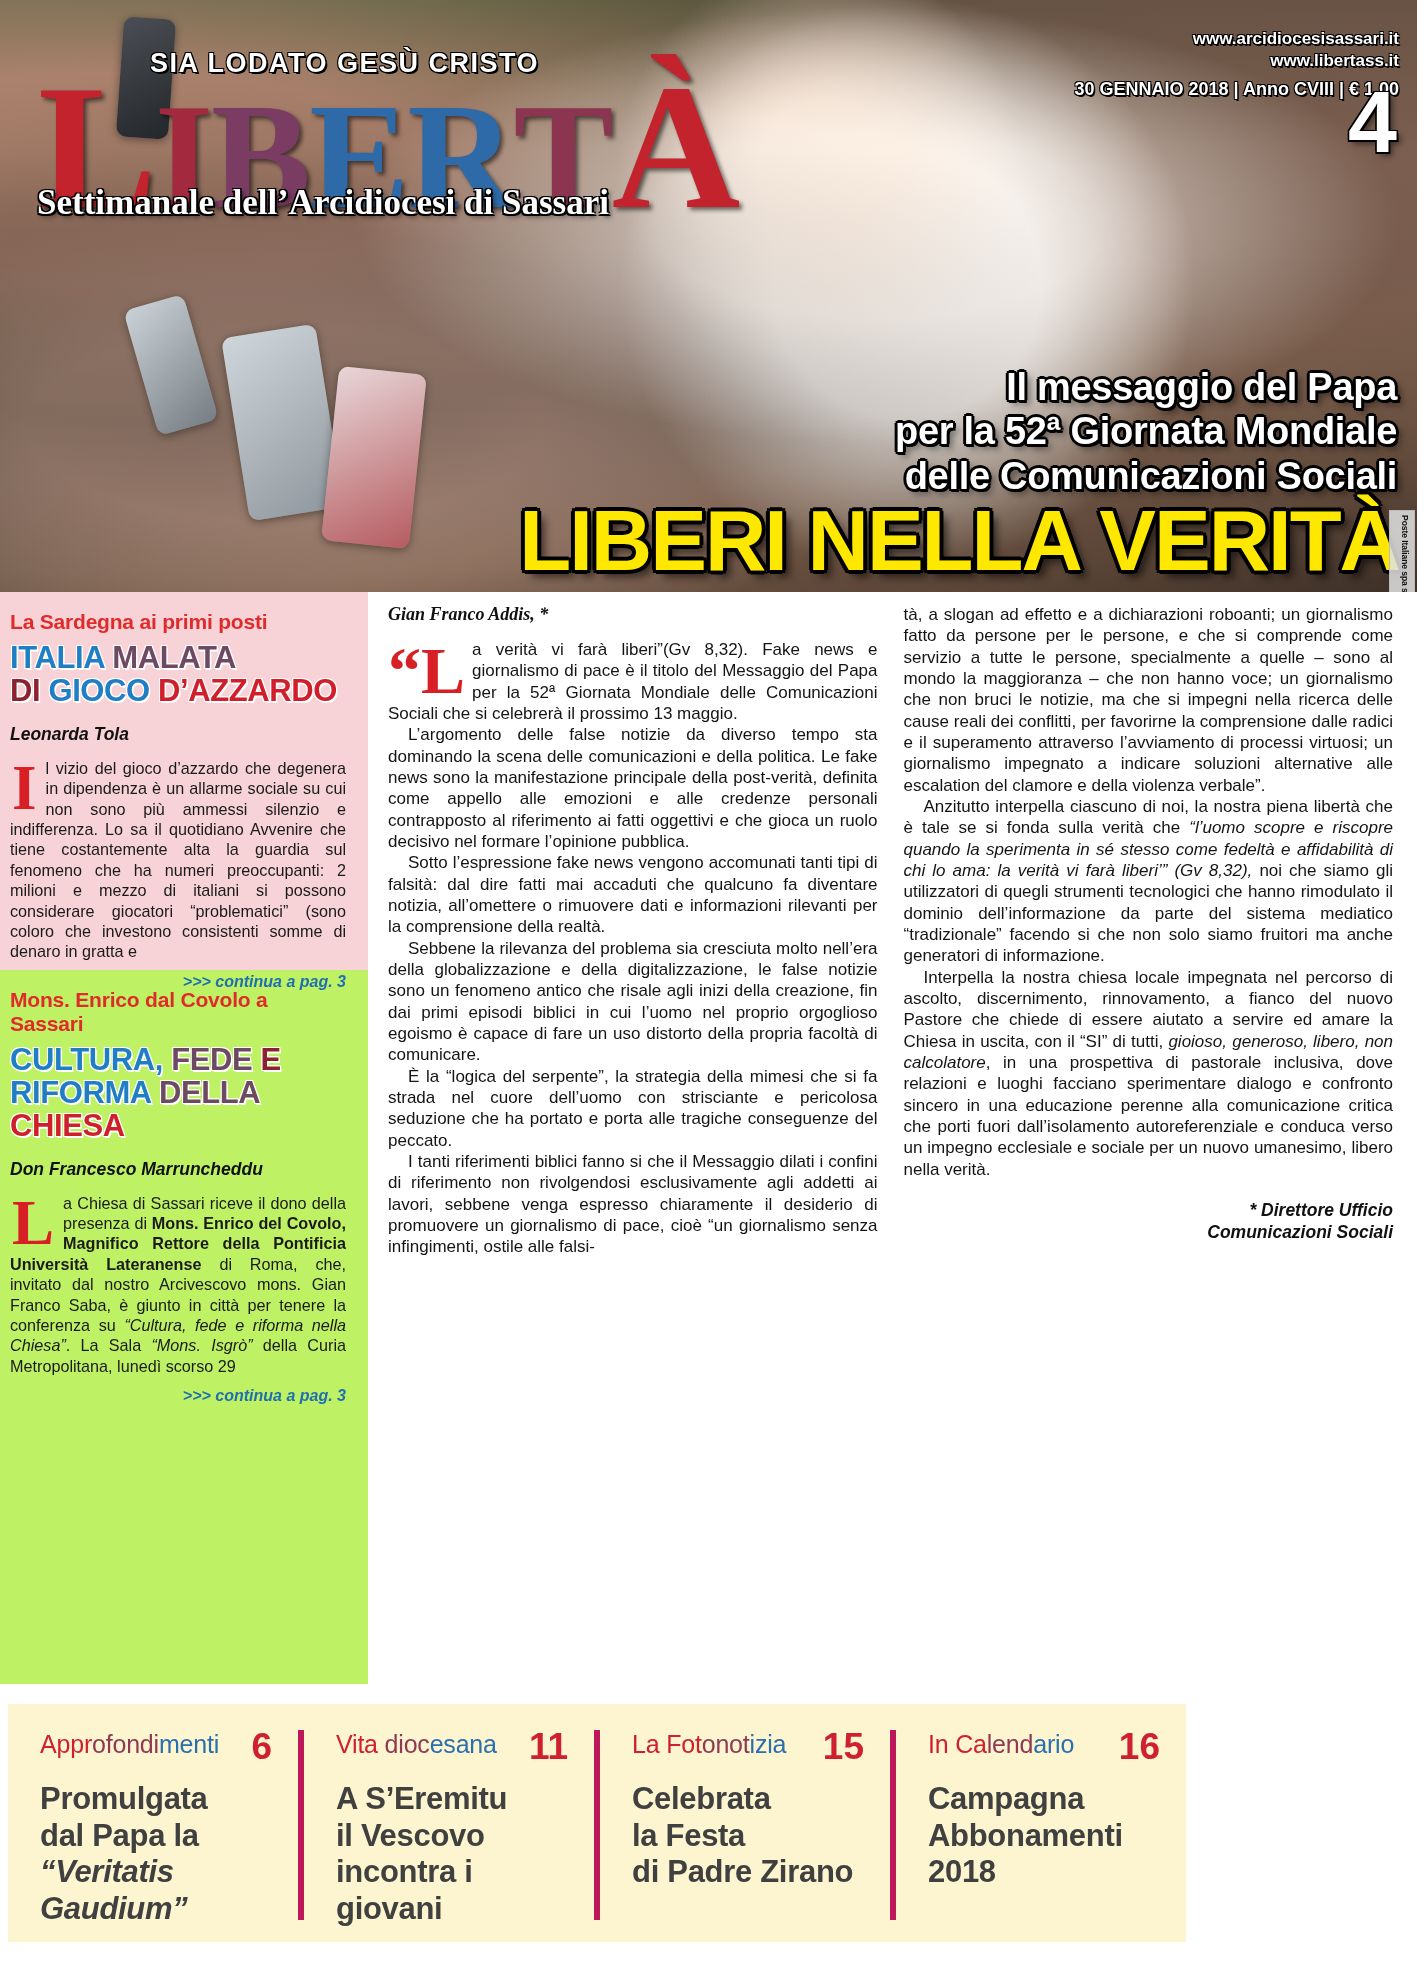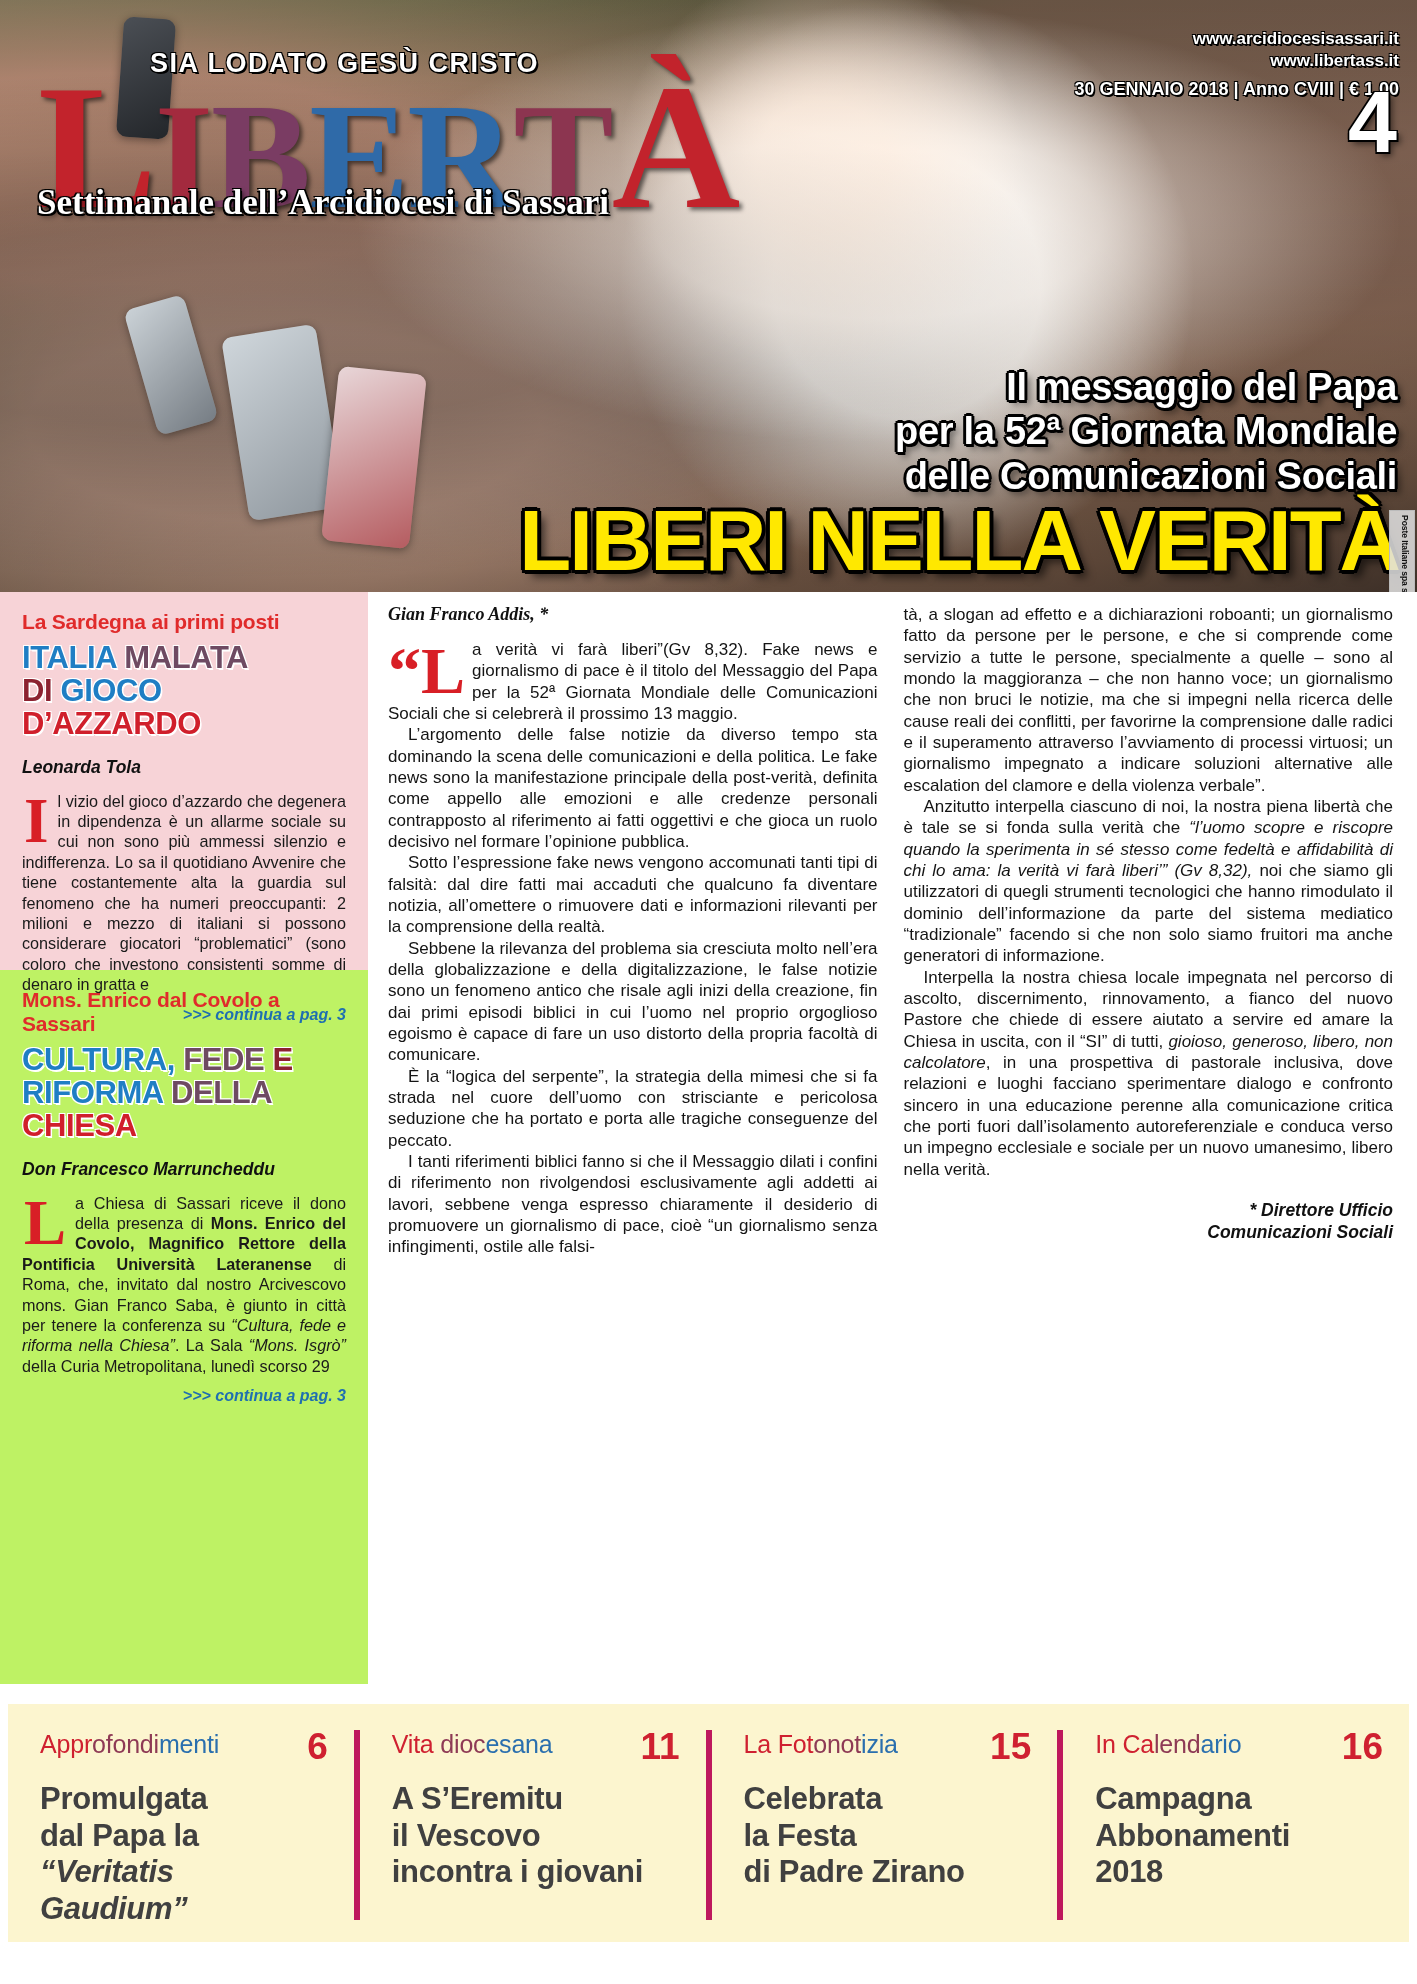--- a/index.html
+++ b/index.html
@@ -176,21 +176,21 @@
     display: flex;
     width: 1417px;
     height: 1092px;
     background: #ffffff;
   }
   .col-left  { width: 368px; }
   .col-main  { flex: 1; display: flex; padding: 12px 24px 0 20px; gap: 26px; }
   .article-col { flex: 1; }
 
   
-  .box { padding: 18px 22px 14px 22px; }
+  .box { padding: 18px 22px 14px 10px; }
   .box.pink { background: #f7d3d7; height: 378px; }
   .box.blue { background: #bef264; height: 714px; }
 
   .box-kicker {
     font-size: 21px;
     font-weight: bold;
     color: #e02b2b;
     margin-bottom: 8px;
     letter-spacing: -0.2px;
   }
@@ -278,21 +278,21 @@
     line-height: 1.25;
     color: #111;
   }
   i, em { font-style: italic; }
   b, strong { font-weight: bold; }
 
   
   .index-bar {
     position: absolute;
     left: 8px; bottom: 42px;
-    width: 1401px;
+    width: 1178px;
     height: 238px;
     background: #fcf5cf;
     display: flex;
     padding: 26px 0 22px 0;
   }
   .index-cell {
     flex: 1;
     padding: 0 26px 0 32px;
     border-left: 6px solid #be185d;
     position: relative;

